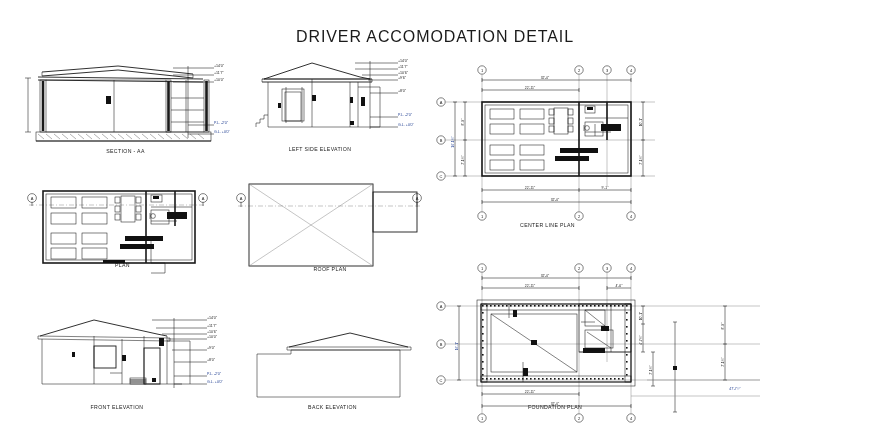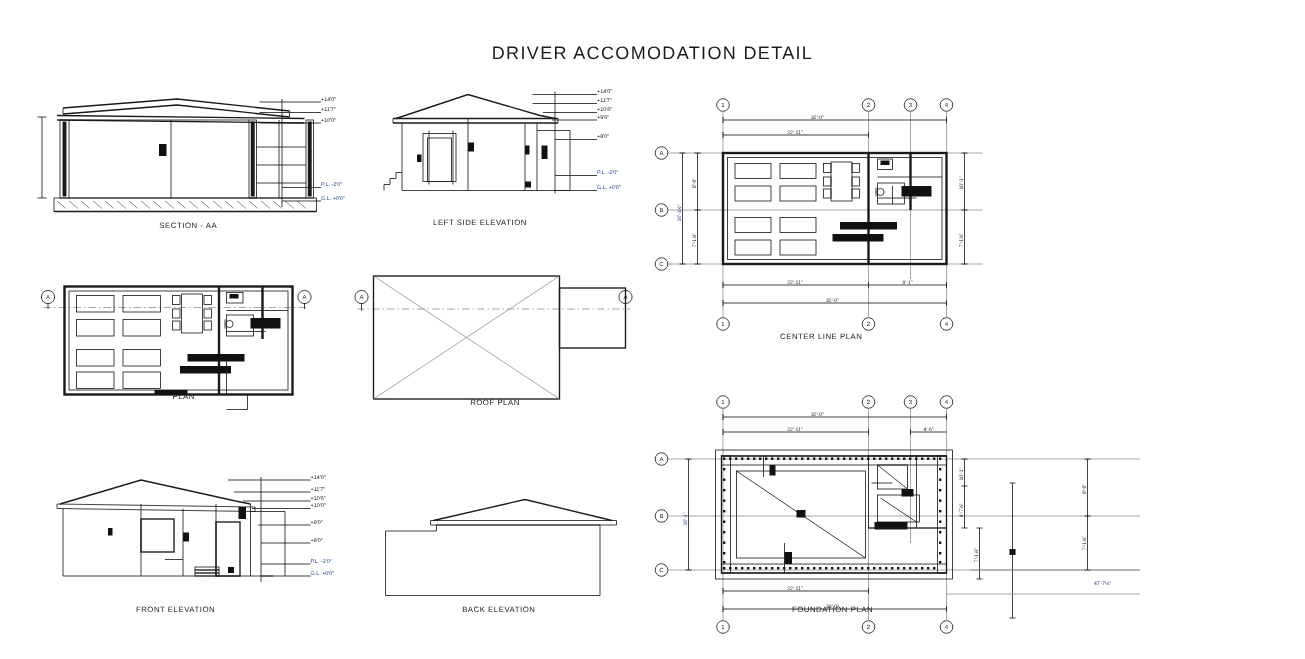--- a/index.html
+++ b/index.html
@@ -1,20 +1,20 @@
 <!DOCTYPE html>
 <html><head>
 <meta charset="utf-8">
 <style>
   html,body{margin:0;padding:0;background:#ffffff;}
   body{width:870px;height:439px;position:relative;overflow:hidden;
        font-family:"Liberation Sans", sans-serif;color:#1a1a1a;}
   .sheet{position:absolute;inset:0;}
   .title{position:absolute;left:0;right:0;top:28px;text-align:center;
-         font-size:12px;letter-spacing:.9px;color:#1a1a1a;}
+         font-size:16px;letter-spacing:.9px;color:#1a1a1a;}
   .vtitle{position:absolute;font-size:5.2px;letter-spacing:.35px;
           text-align:center;color:#1a1a1a;white-space:nowrap;}
   .blk{position:absolute;}
   svg{display:block;overflow:visible;}
   .ln{stroke:#1a1a1a;fill:none;}
   .thin{stroke-width:.55;}
   .med{stroke-width:.9;}
   .thick{stroke-width:1.6;}
   .grey{stroke:#8a8a8a;stroke-width:.5;}
   .greyd{stroke:#8a8a8a;stroke-width:.5;stroke-dasharray:5 2 1 2;}

